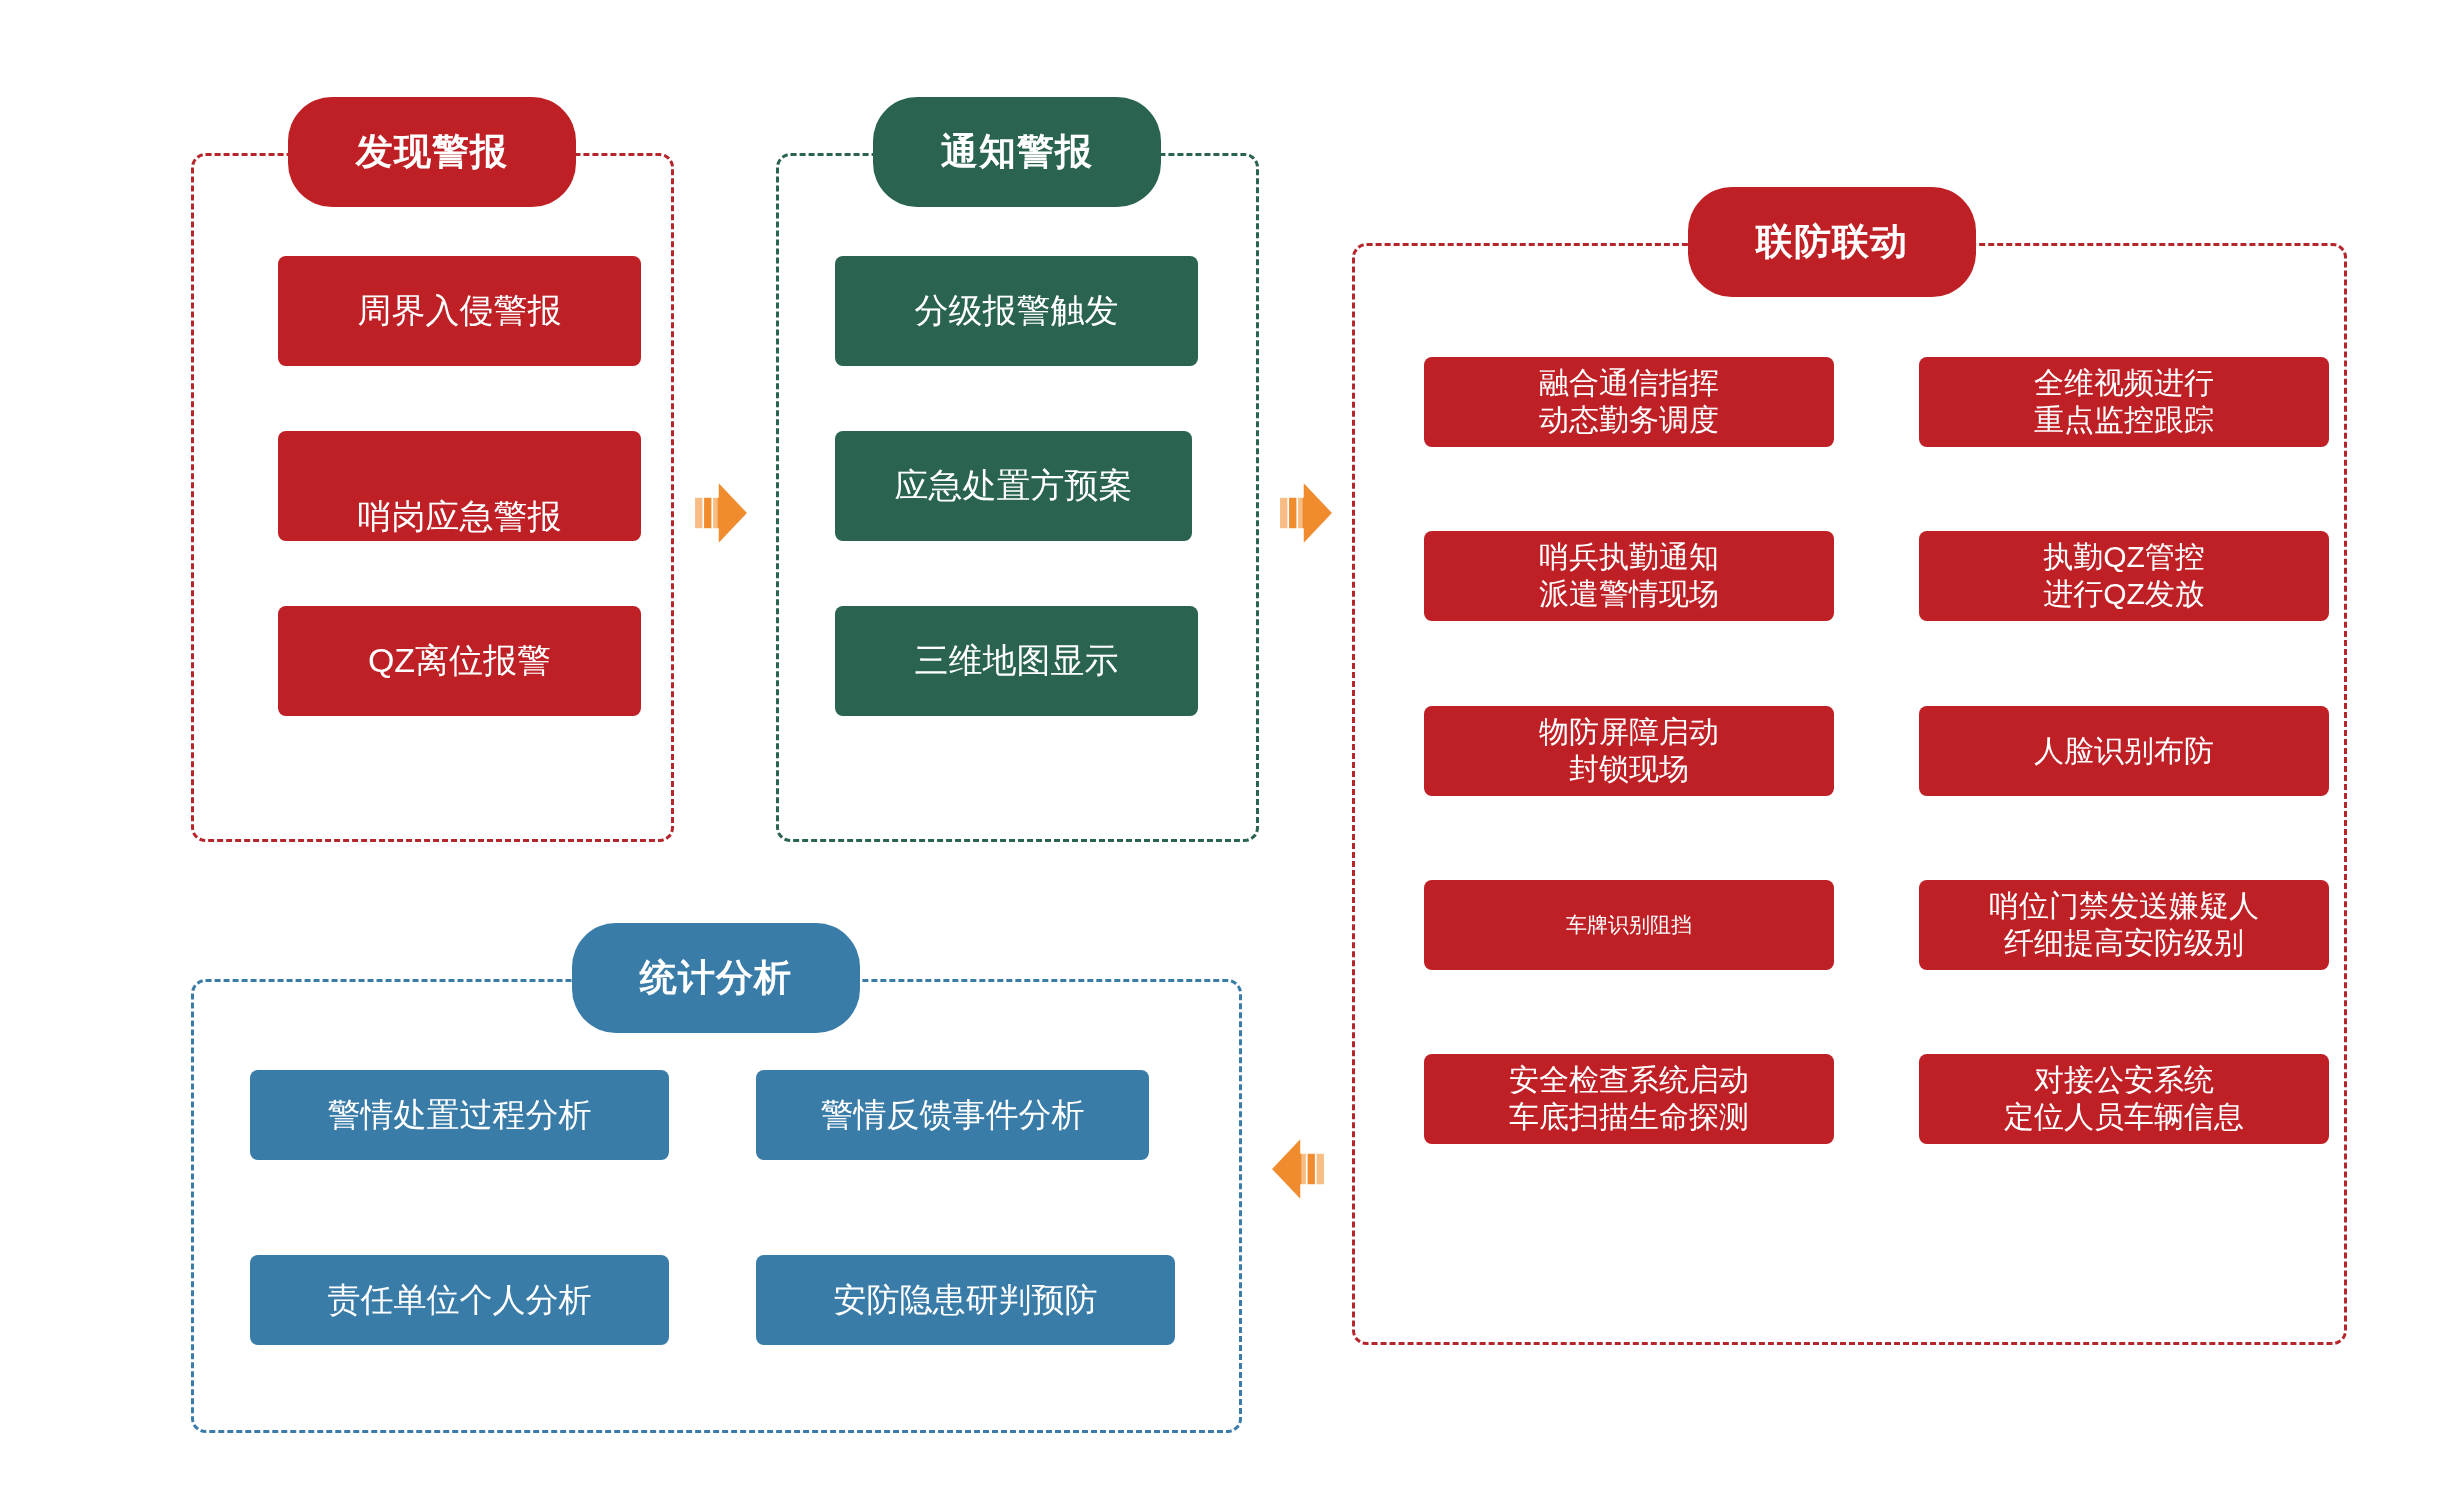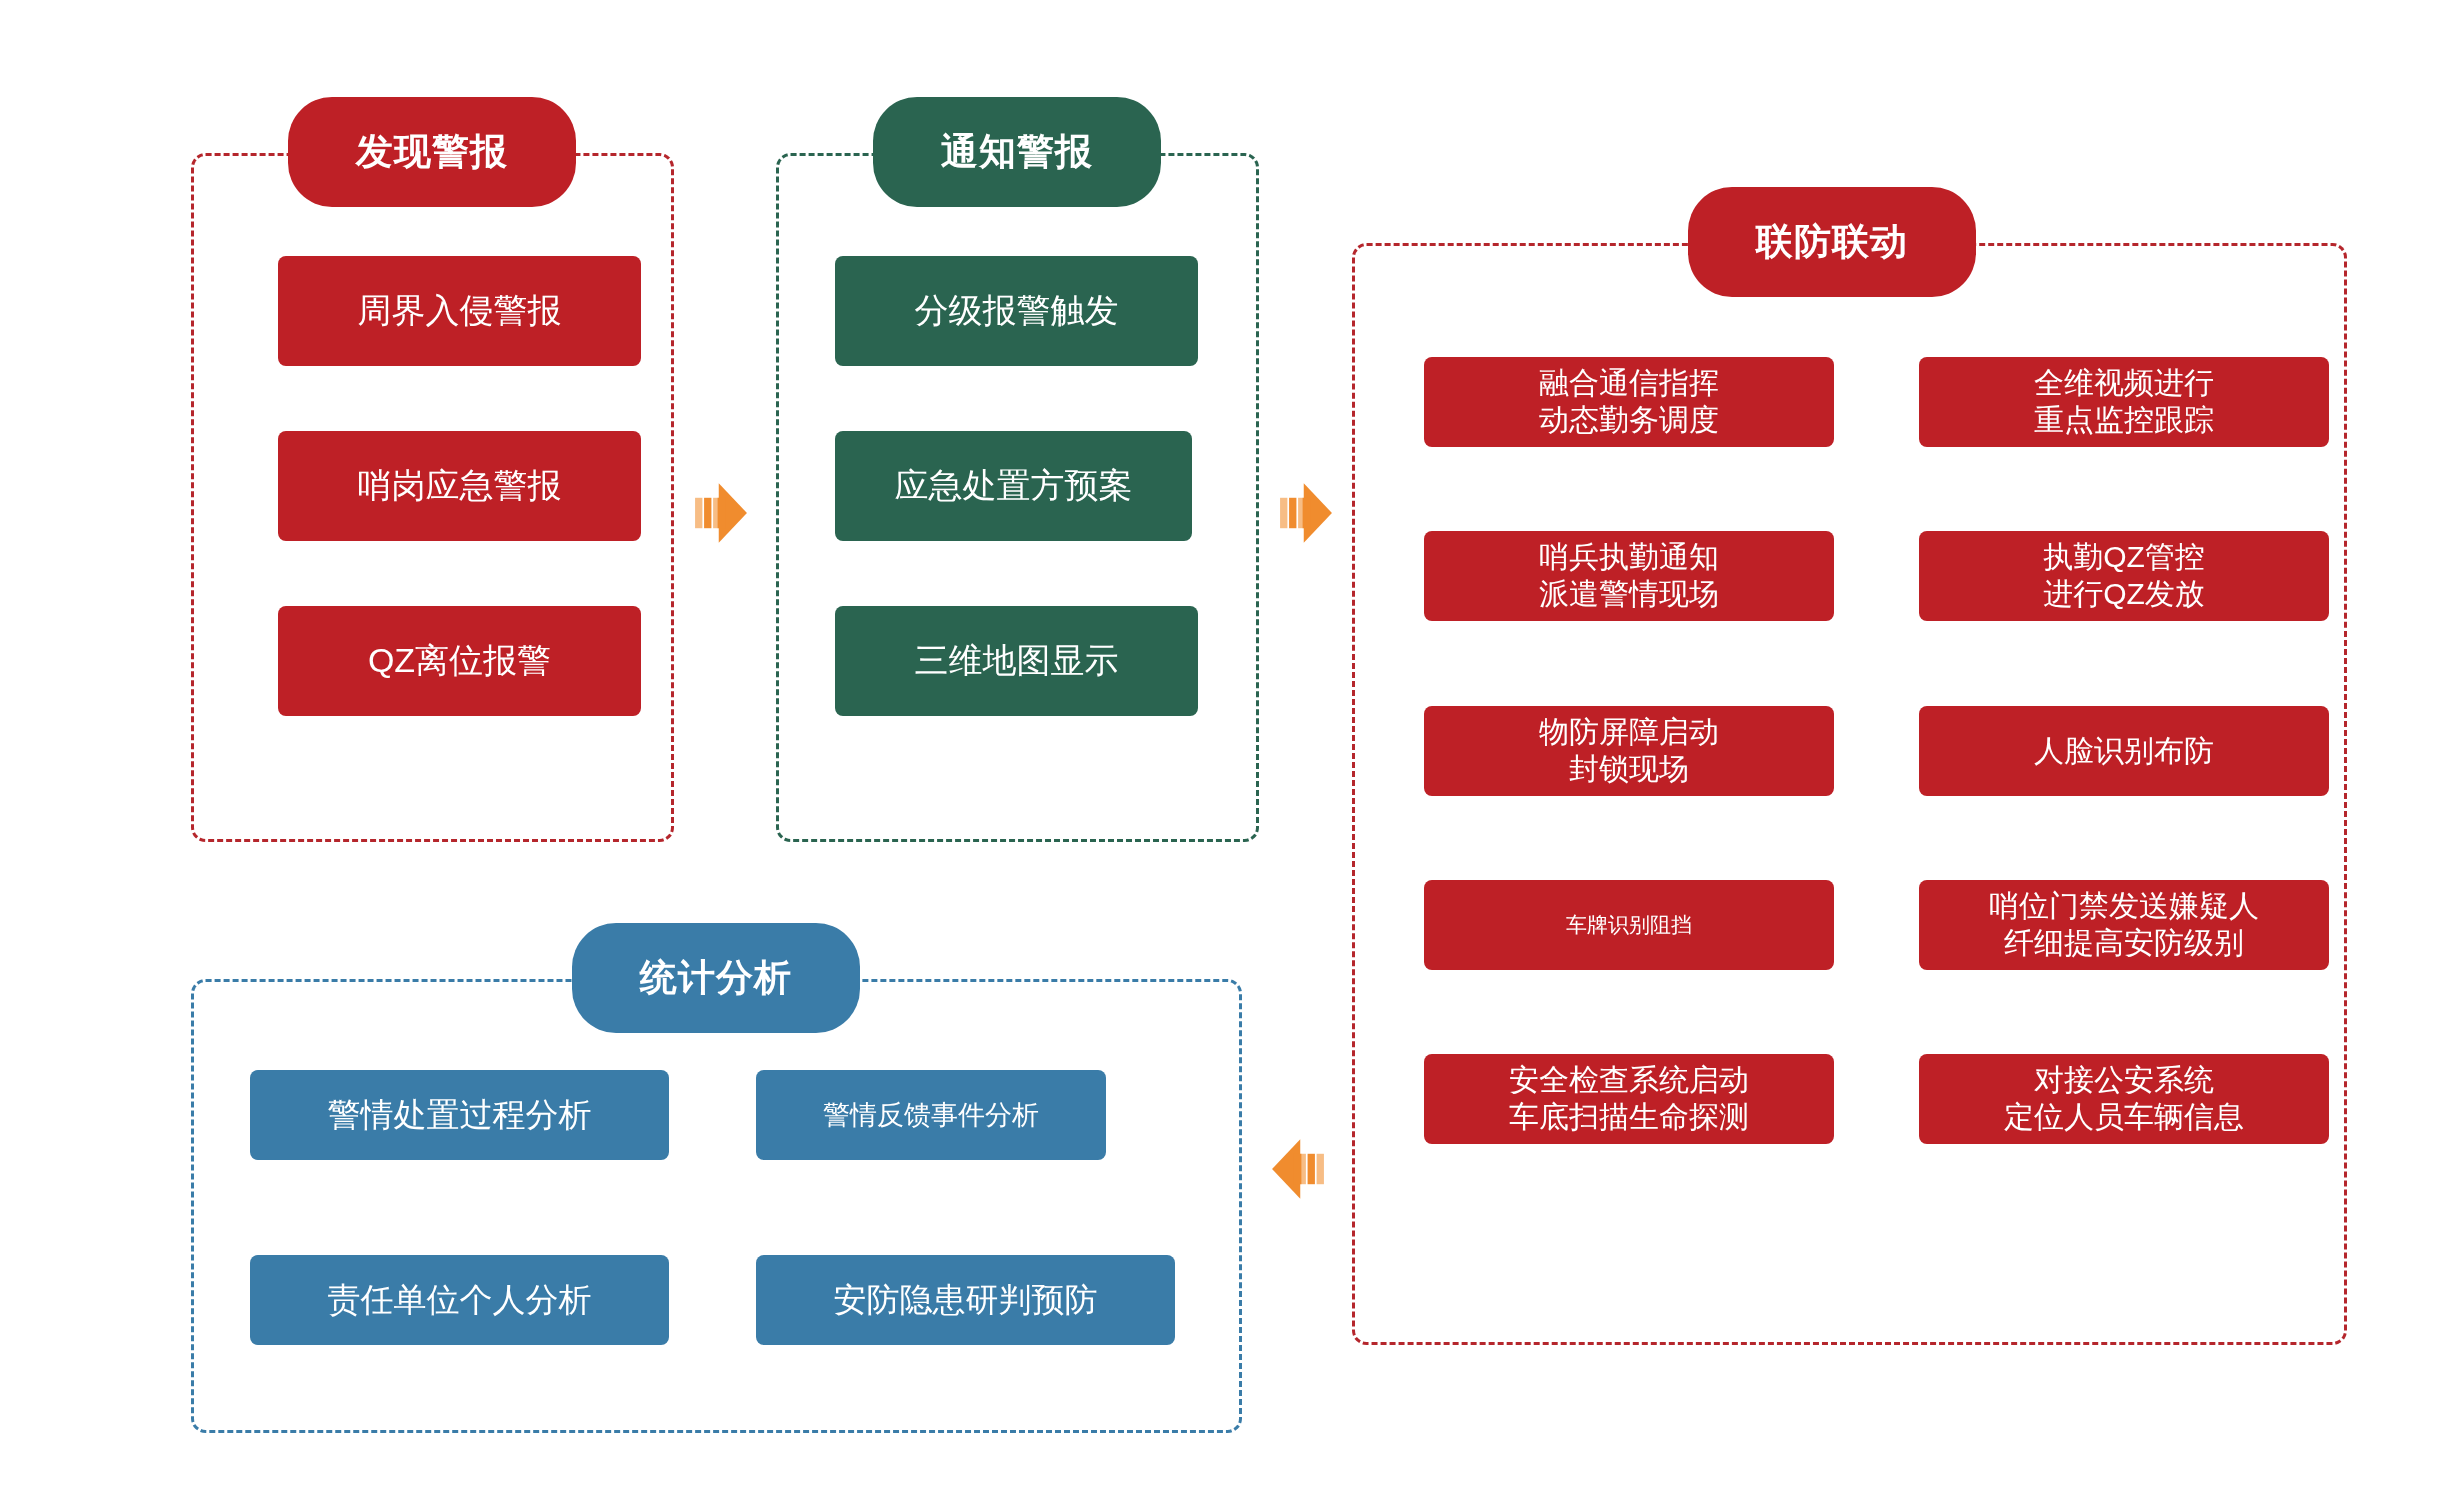--- a/index.html
+++ b/index.html
@@ -48,21 +48,21 @@
   <div class="panel red" style="left:191px;top:153px;width:483px;height:689px;"></div>
 
   <div class="pill red" style="left:288px;top:97px;width:288px;height:110px;font-size:37px;">
     <span>发现警报</span>
   </div>
 
   <div class="card red" style="left:250px;top:256px;width:363px;height:110px;font-size:34px;">
     <span>周界入侵警报</span>
   </div>
 
-  <div class="card red" style="left:250px;top:431px;width:363px;height:110px;font-size:34px;">
+  <div class="card red" style="left:250px;top:431px;width:363px;height:110px;font-size:34px;align-items:flex-end;">
     <span>哨岗应急警报</span>
   </div>
 
   <div class="card red" style="left:250px;top:606px;width:363px;height:110px;font-size:34px;">
     <span>QZ离位报警</span>
   </div>
 
   <div class="arrow" style="left:695px;top:482px;width:52px;height:62px;">
     <svg width="52" height="62" viewBox="0 0 92 110">
       <rect x="0" y="28" width="13" height="54" fill="#F7BD85"></rect>
@@ -170,21 +170,21 @@
   <div class="panel blue" style="left:191px;top:979px;width:1051px;height:454px;"></div>
 
   <div class="pill blue" style="left:572px;top:923px;width:288px;height:110px;font-size:37px;">
     <span>统计分析</span>
   </div>
 
   <div class="card blue" style="left:250px;top:1070px;width:419px;height:90px;font-size:33px;">
     <span>警情处置过程分析</span>
   </div>
 
-  <div class="card blue" style="left:756px;top:1070px;width:350px;height:90px;font-size:27px;">
+  <div class="card blue" style="left:756px;top:1070px;width:393px;height:90px;font-size:33px;">
     <span>警情反馈事件分析</span>
   </div>
 
   <div class="card blue" style="left:250px;top:1255px;width:419px;height:90px;font-size:33px;">
     <span>责任单位个人分析</span>
   </div>
 
   <div class="card blue" style="left:756px;top:1255px;width:419px;height:90px;font-size:33px;">
     <span>安防隐患研判预防</span>
   </div>

